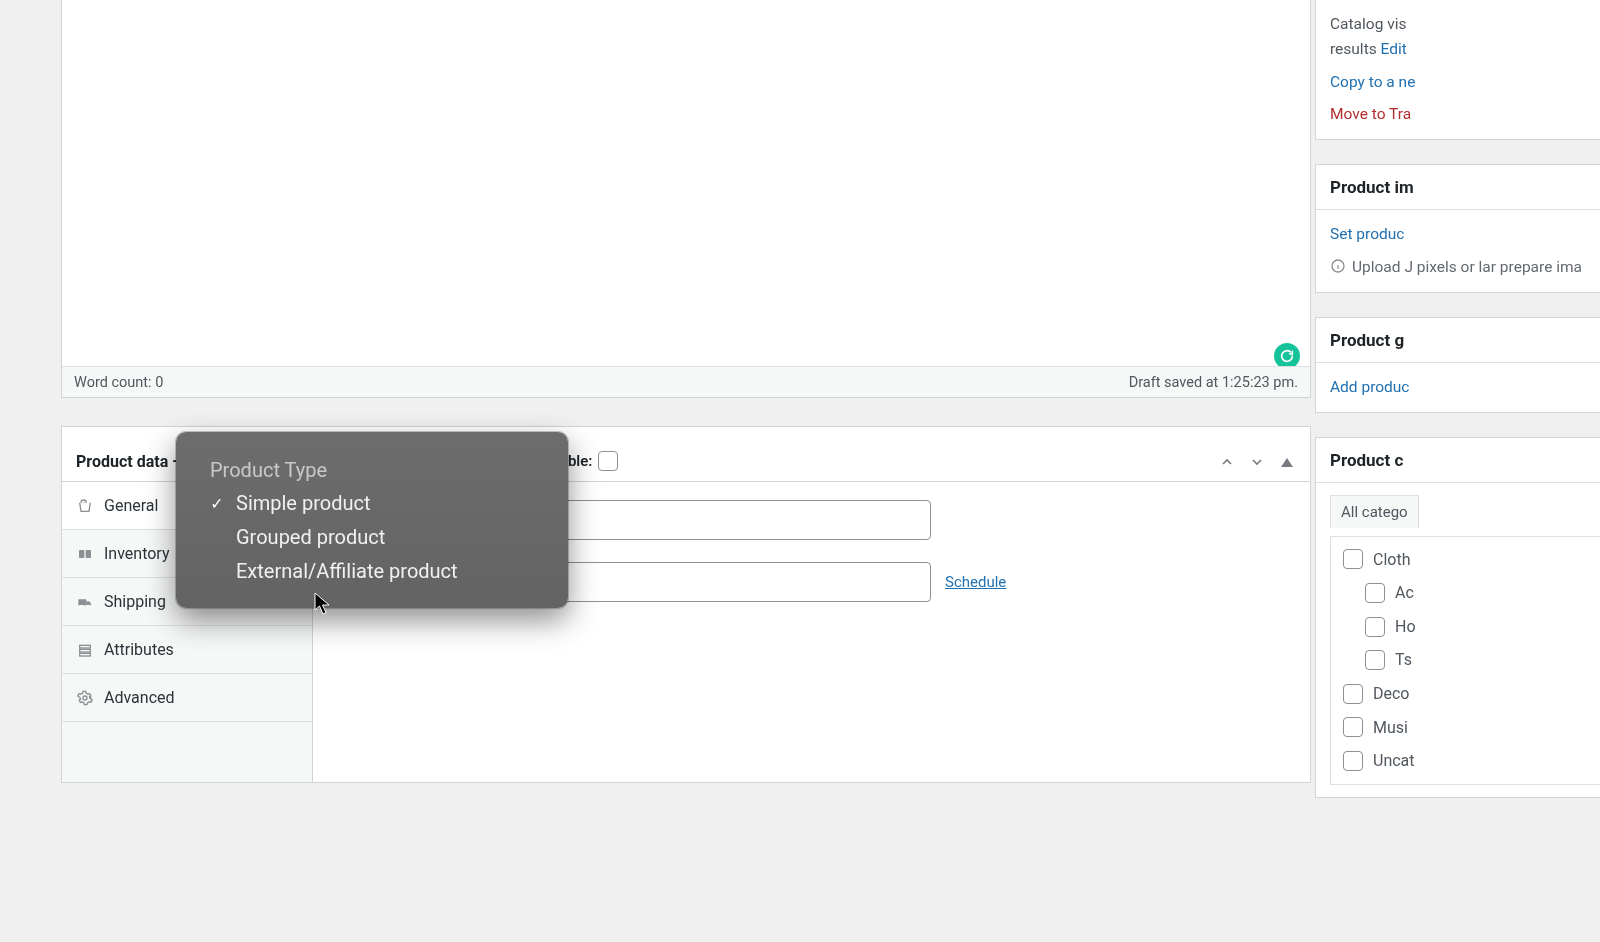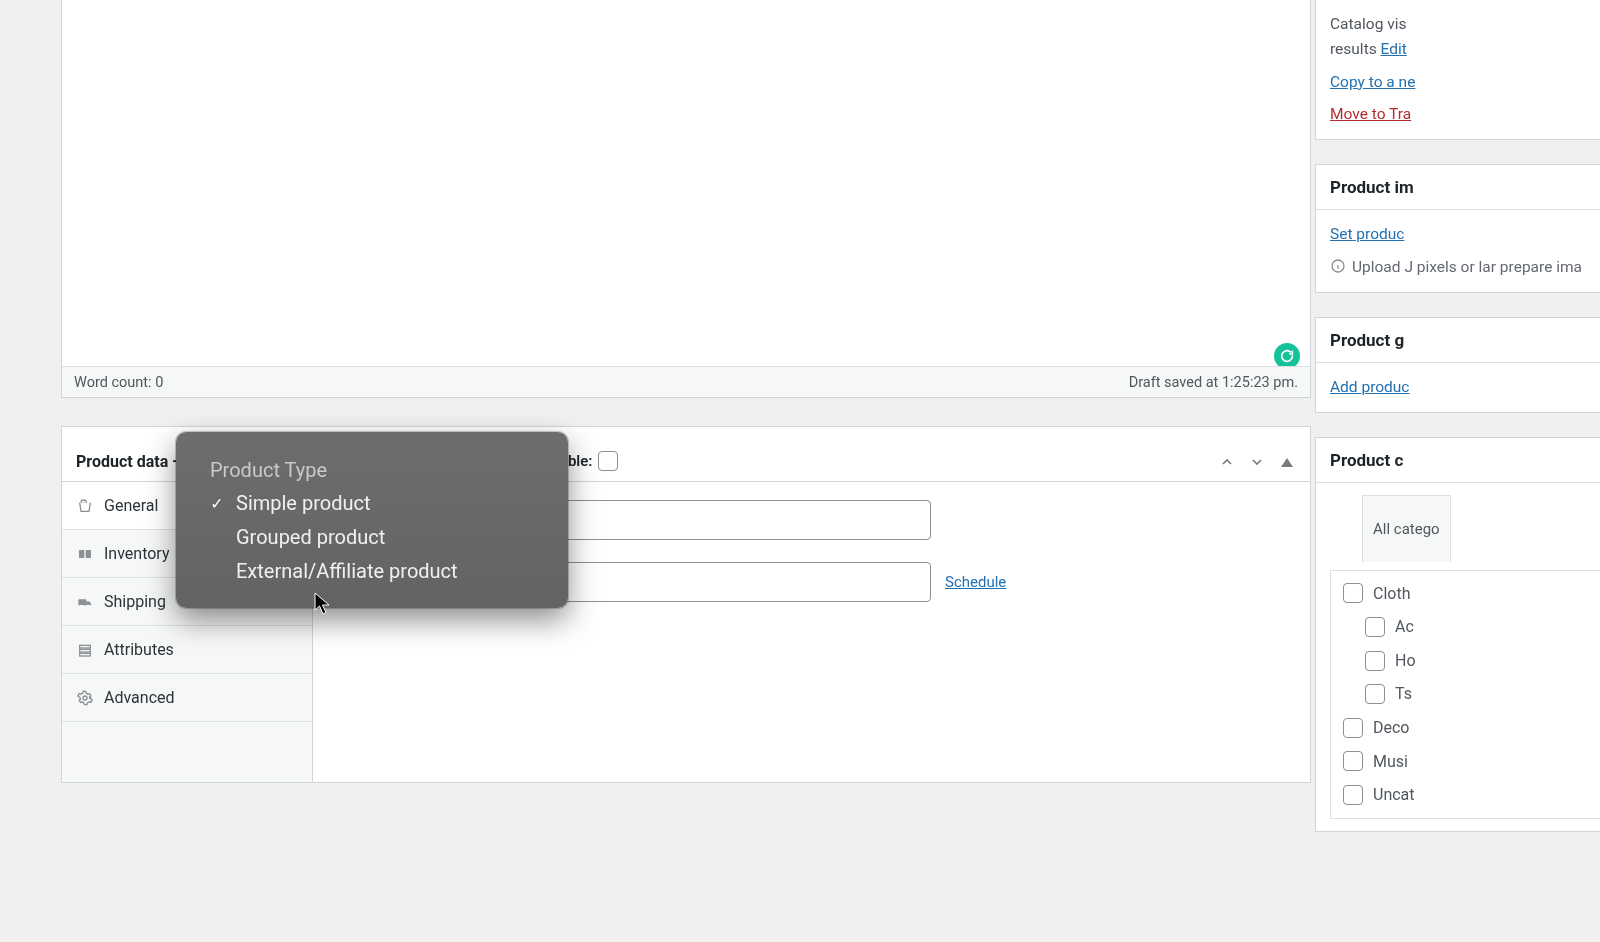--- a/index.html
+++ b/index.html
@@ -200,32 +200,31 @@
     padding:12px 14px;
     border-bottom:1px solid var(--border-light);
   }
   .widget .w-body{
     padding:12px 14px;
     font-size:15.5px;
     color:var(--text-soft);
     display:flex;flex-direction:column;gap:8px;
     line-height:1.6;
   }
-  .w-body a{color:var(--link);text-decoration:underline;cursor:pointer;}
+  .w-body a{color:var(--link);cursor:pointer;}
   .w-body a.danger{color:var(--link-red);}
   .w-body .note{display:flex;gap:6px;align-items:flex-start;color:#646970;}
   .w-body .note svg{flex-shrink:0;margin-top:3px;}
   .cat-tab{
     border:1px solid var(--border-light);
     border-bottom:none;
-    padding:21px 10px;
+    padding:4px 10px;
     width:fit-content;
     background:var(--tab-bg);
     font-size:15px;
-    margin-left:32px;
   }
   .cat-list{border:1px solid var(--border-light);padding:10px 12px;display:flex;flex-direction:column;gap:8px;}
   .cat-item{display:flex;align-items:center;gap:10px;font-size:16px;}
   .cat-item.indent{margin-left:22px;}
   .chk2{width:18px;height:18px;border:1.5px solid #8c8f94;border-radius:4px;background:#fff;display:inline-block;flex-shrink:0;}
 
   
   .dropdown{
     position:absolute;
     left:176px;

